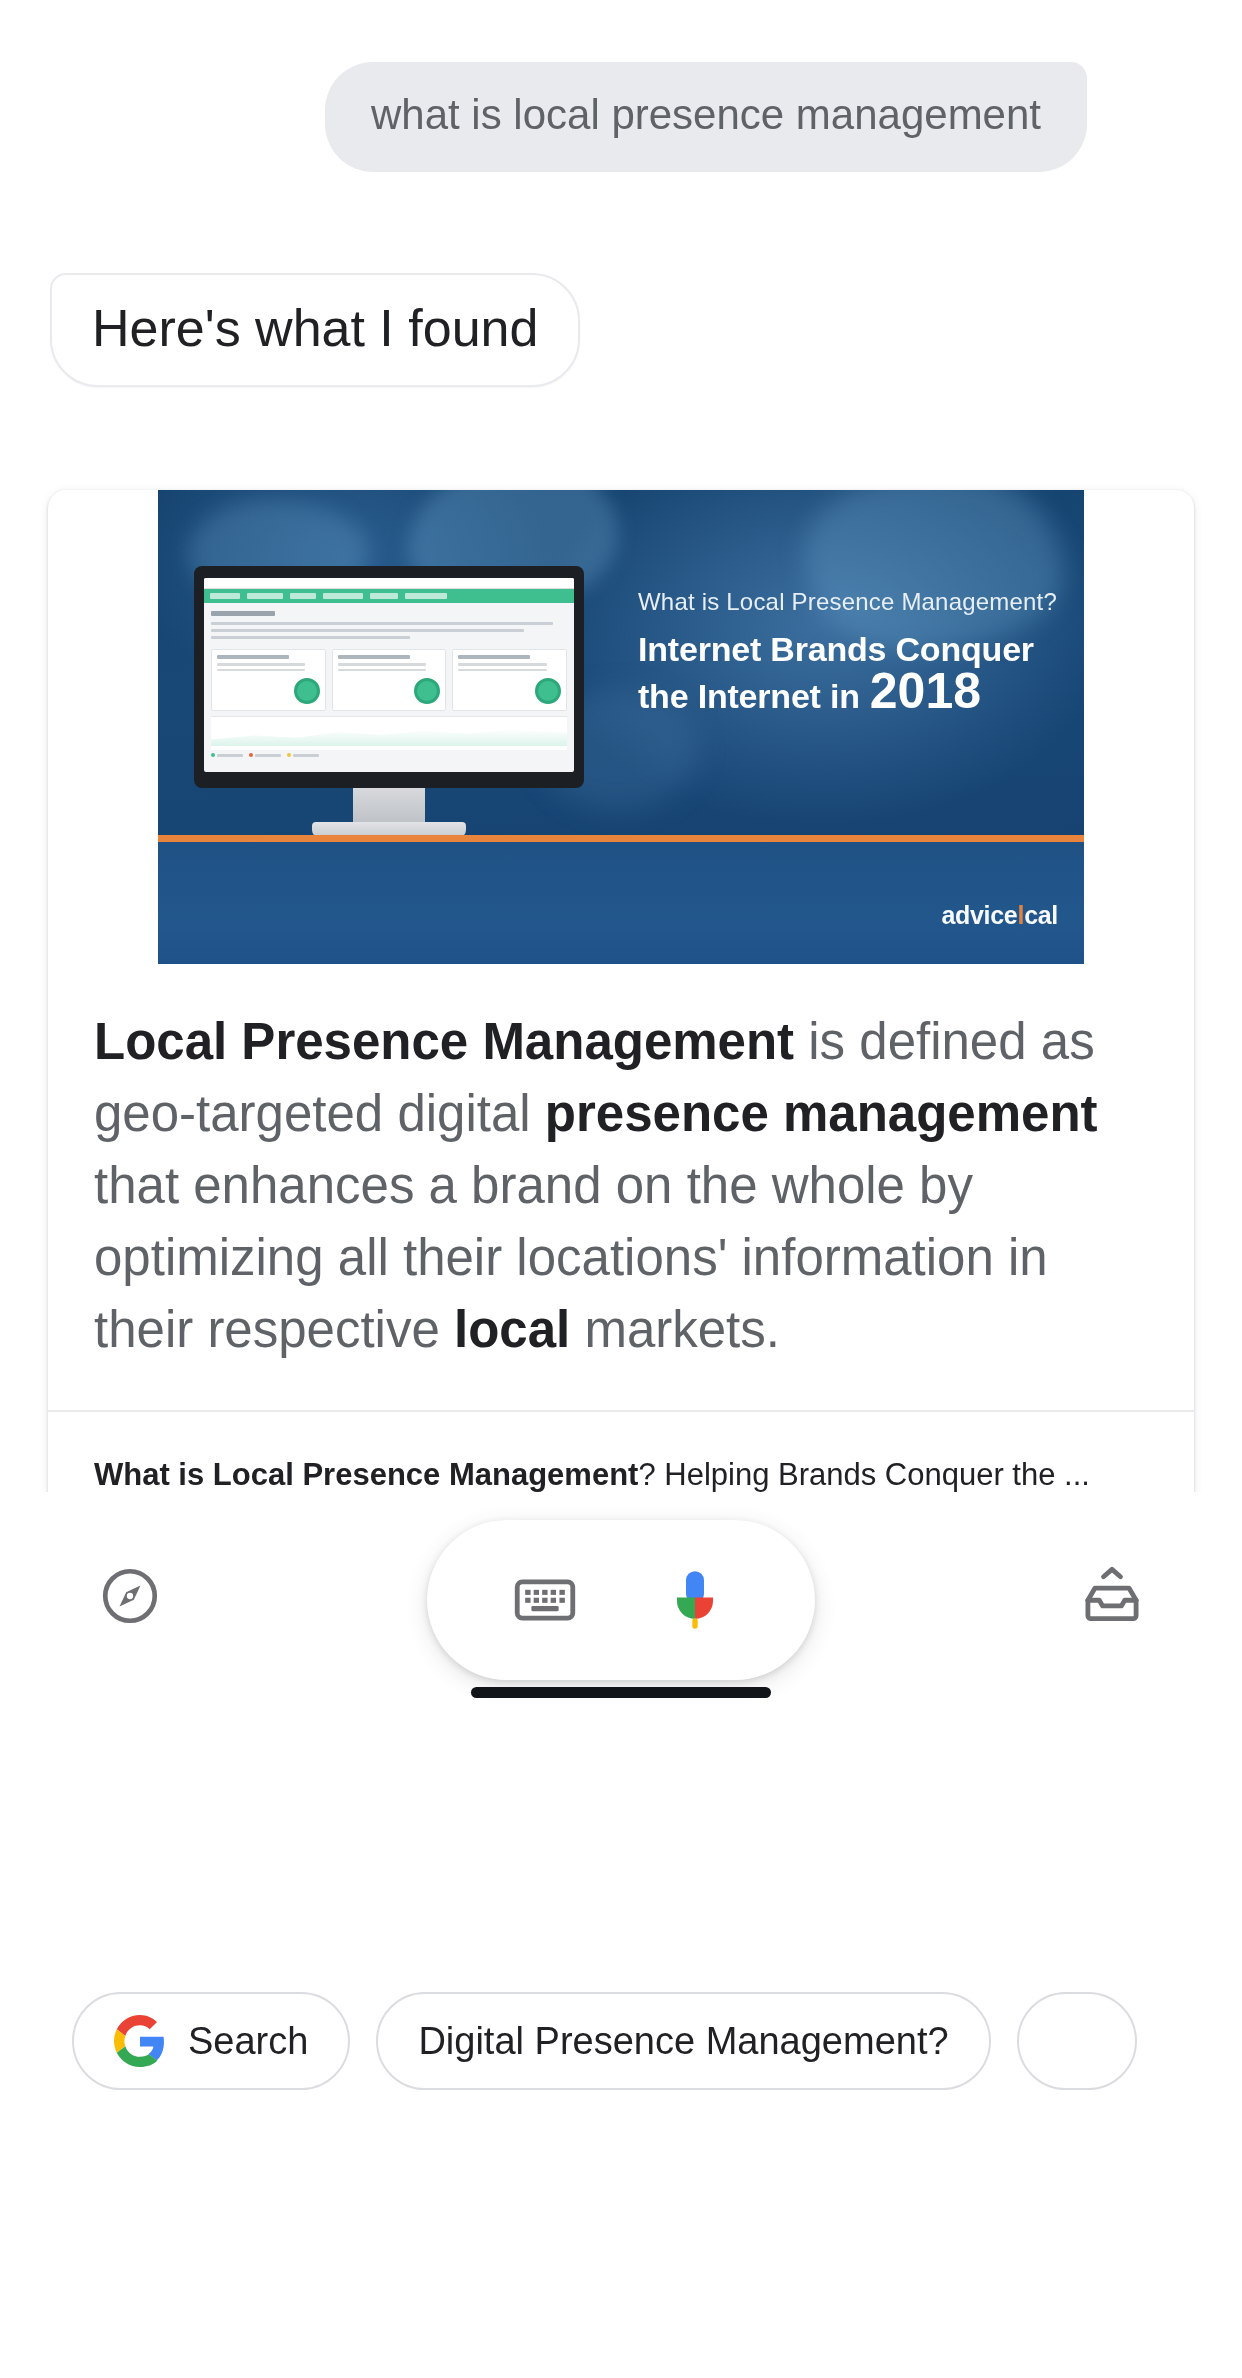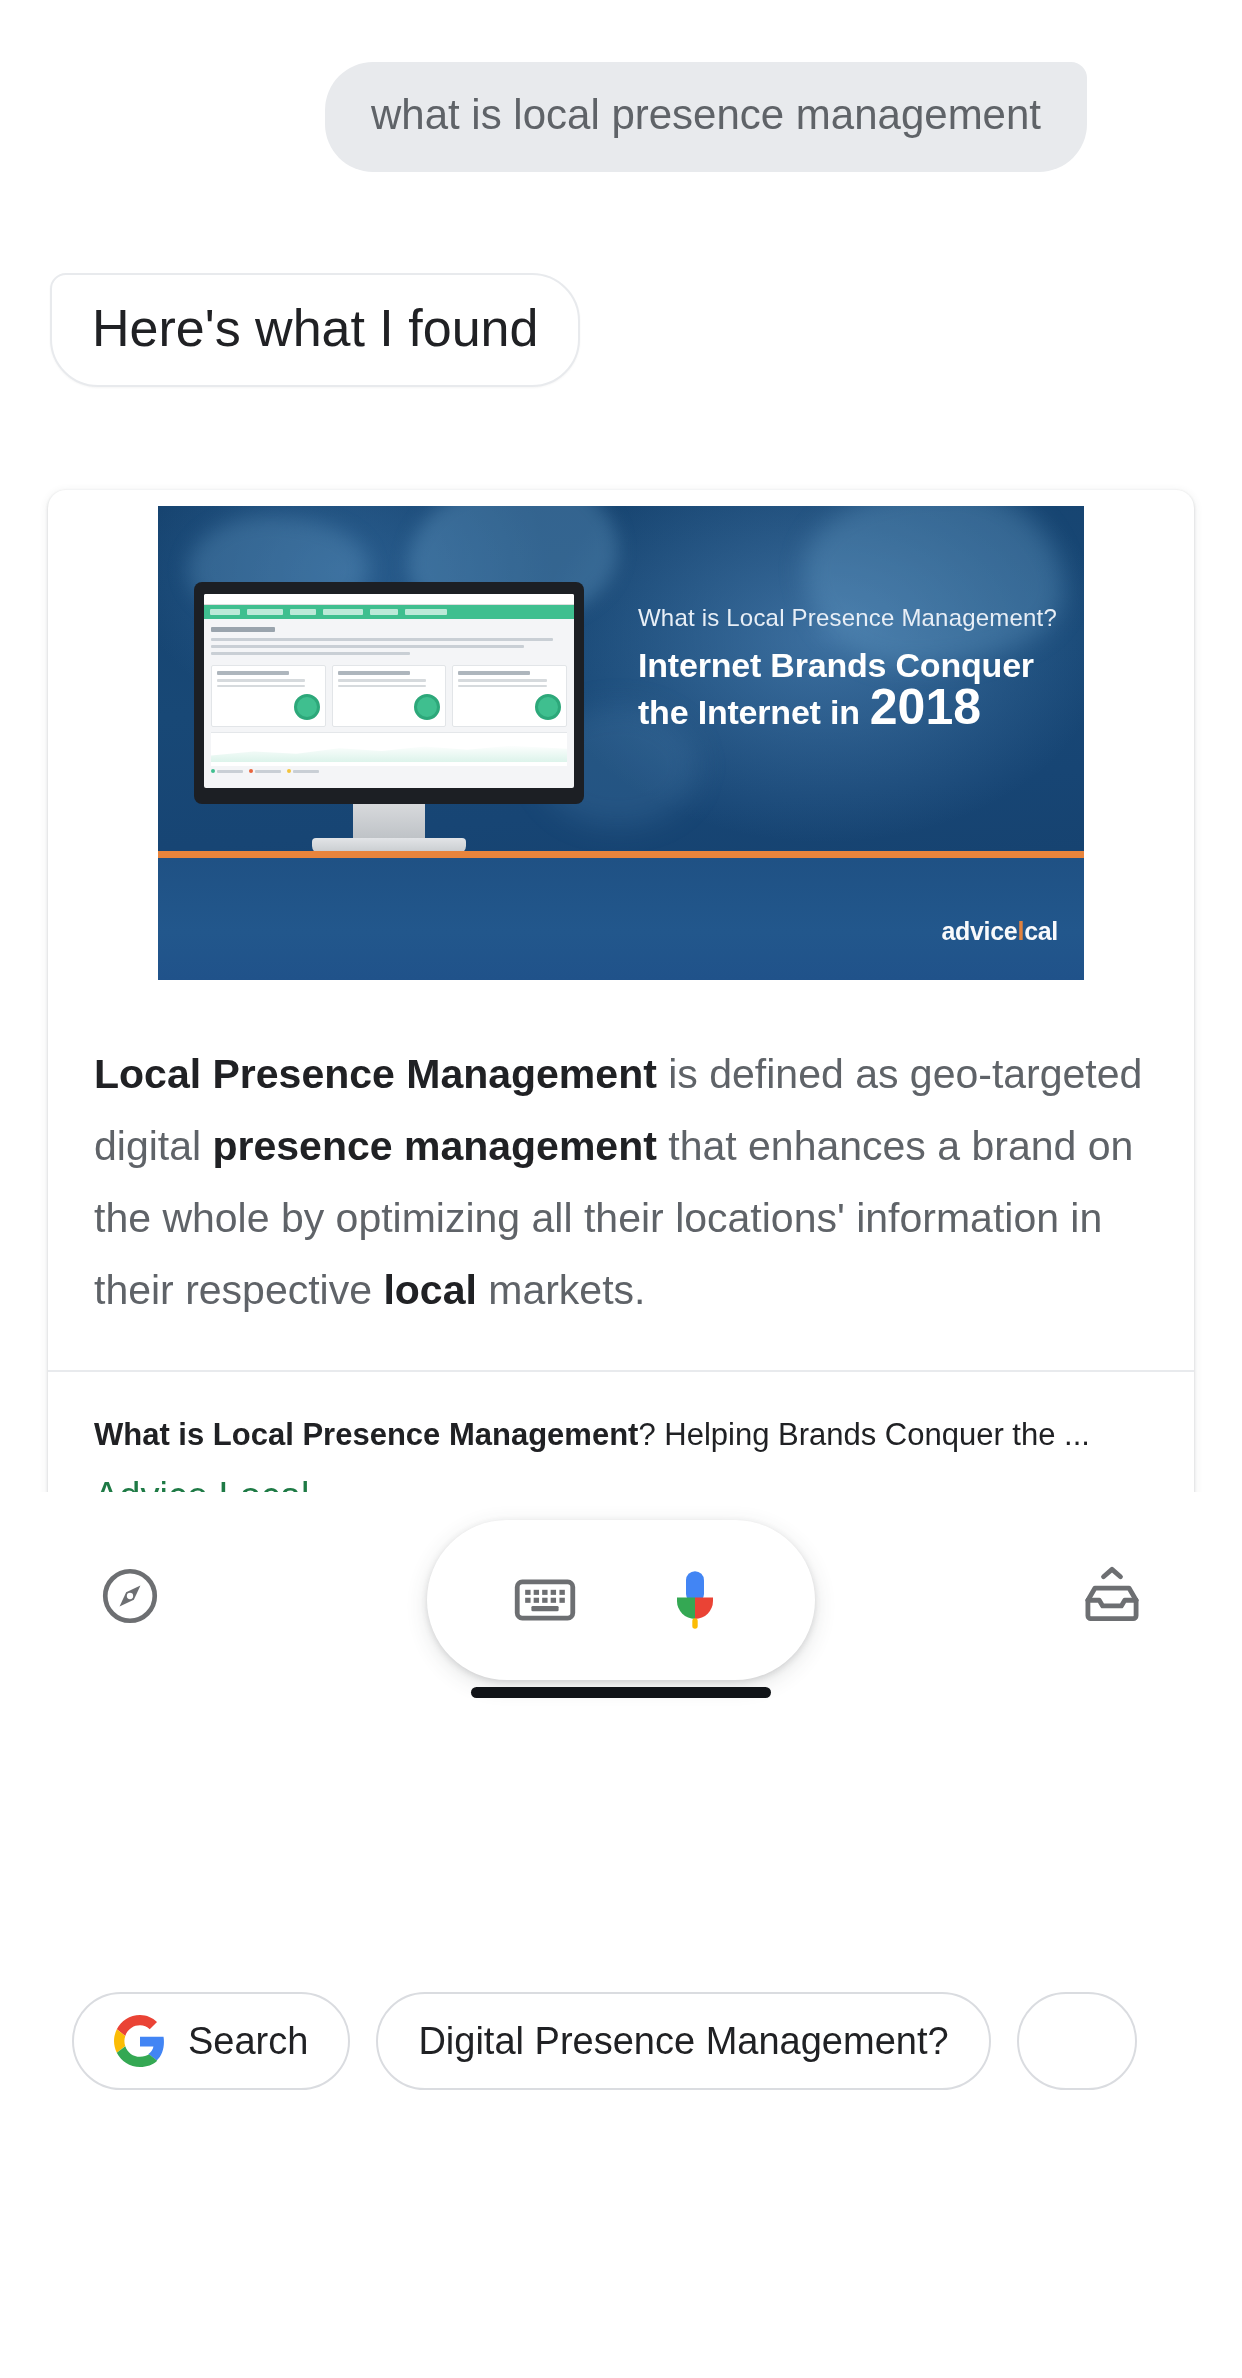--- a/index.html
+++ b/index.html
@@ -70,21 +70,21 @@
     width: 1146px;
     background: #ffffff;
     border-radius: 18px;
     box-shadow: 0 1px 3px rgba(60,64,67,0.22), 0 2px 10px rgba(60,64,67,0.10);
     overflow: hidden;
   }
 
   
   .banner {
     position: relative;
-    margin: 16px auto;
+    margin: 0 auto;
     width: 926px;
     height: 474px;
     background:
       radial-gradient(ellipse 420px 300px at 72% 28%, rgba(96,150,200,0.50) 0%, rgba(30,70,120,0) 68%),
       radial-gradient(ellipse 300px 220px at 20% 14%, rgba(70,130,185,0.42) 0%, rgba(20,55,100,0) 70%),
       linear-gradient(175deg, #16436f 0%, #184876 38%, #174574 62%, #15406c 100%);
     overflow: hidden;
   }
   .banner .globe-a {
     position: absolute;
@@ -246,21 +246,21 @@
     font-weight: 700;
     color: #ffffff;
     letter-spacing: -0.3px;
     opacity: 0.97;
   }
   .banner .logo .dot { color: #e8843c; }
 
   
   .answer {
     padding: 42px 46px 44px 46px;
-    font-size: 41px;
+    font-size: 51px;
     line-height: 72px;
     color: #5f6368;
     font-weight: 400;
   }
   .answer b { color: #202124; font-weight: 700; }
 
   .card-divider {
     height: 2px;
     background: #e8eaed;
     margin: 0;

